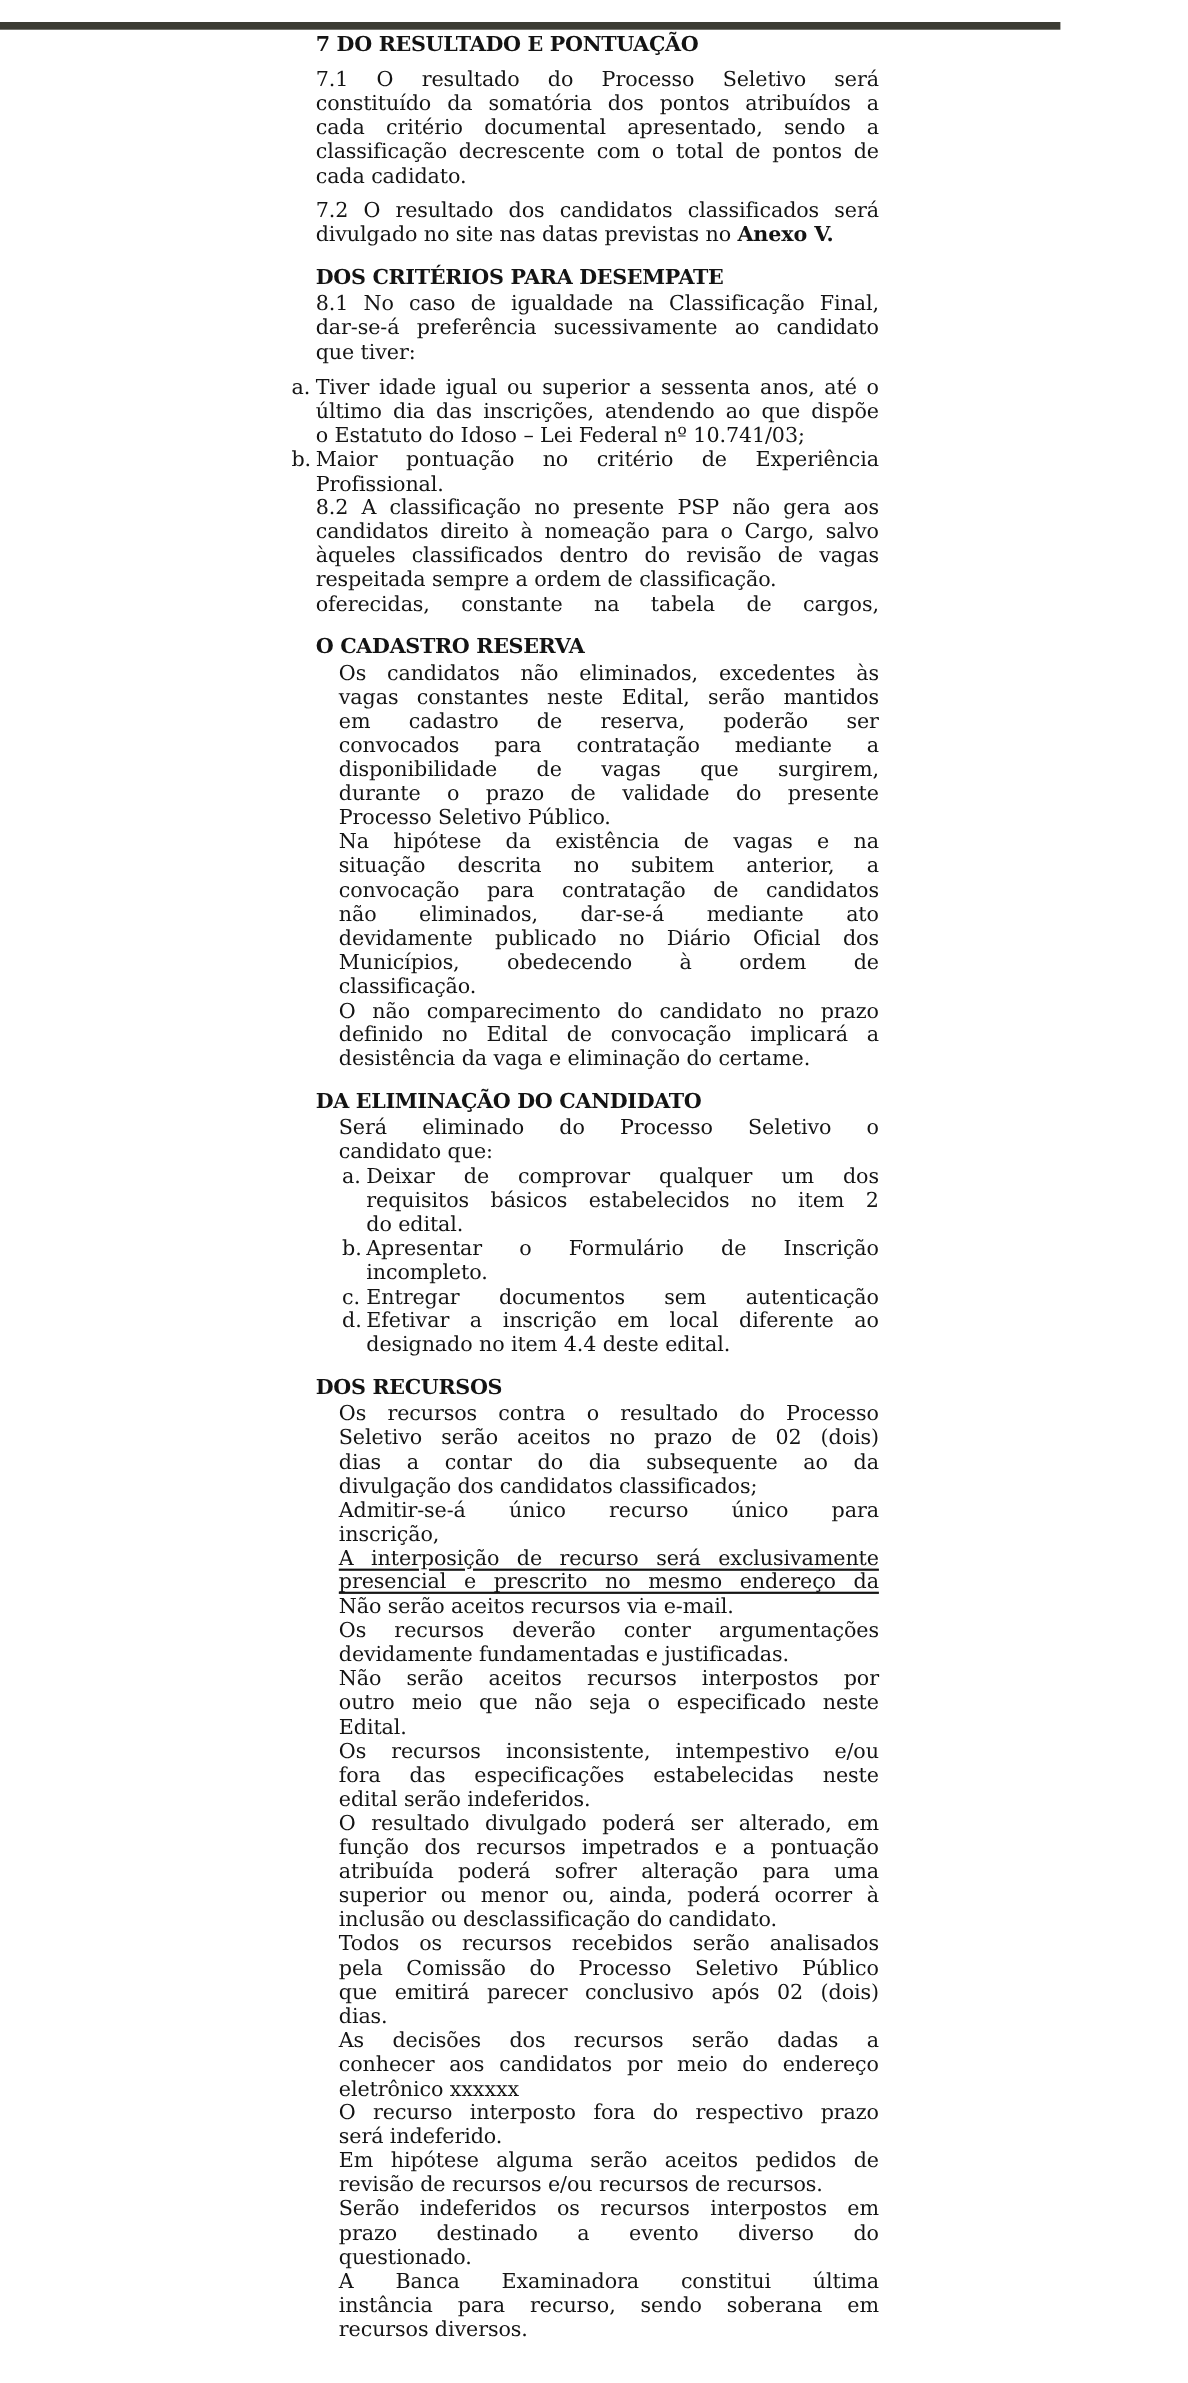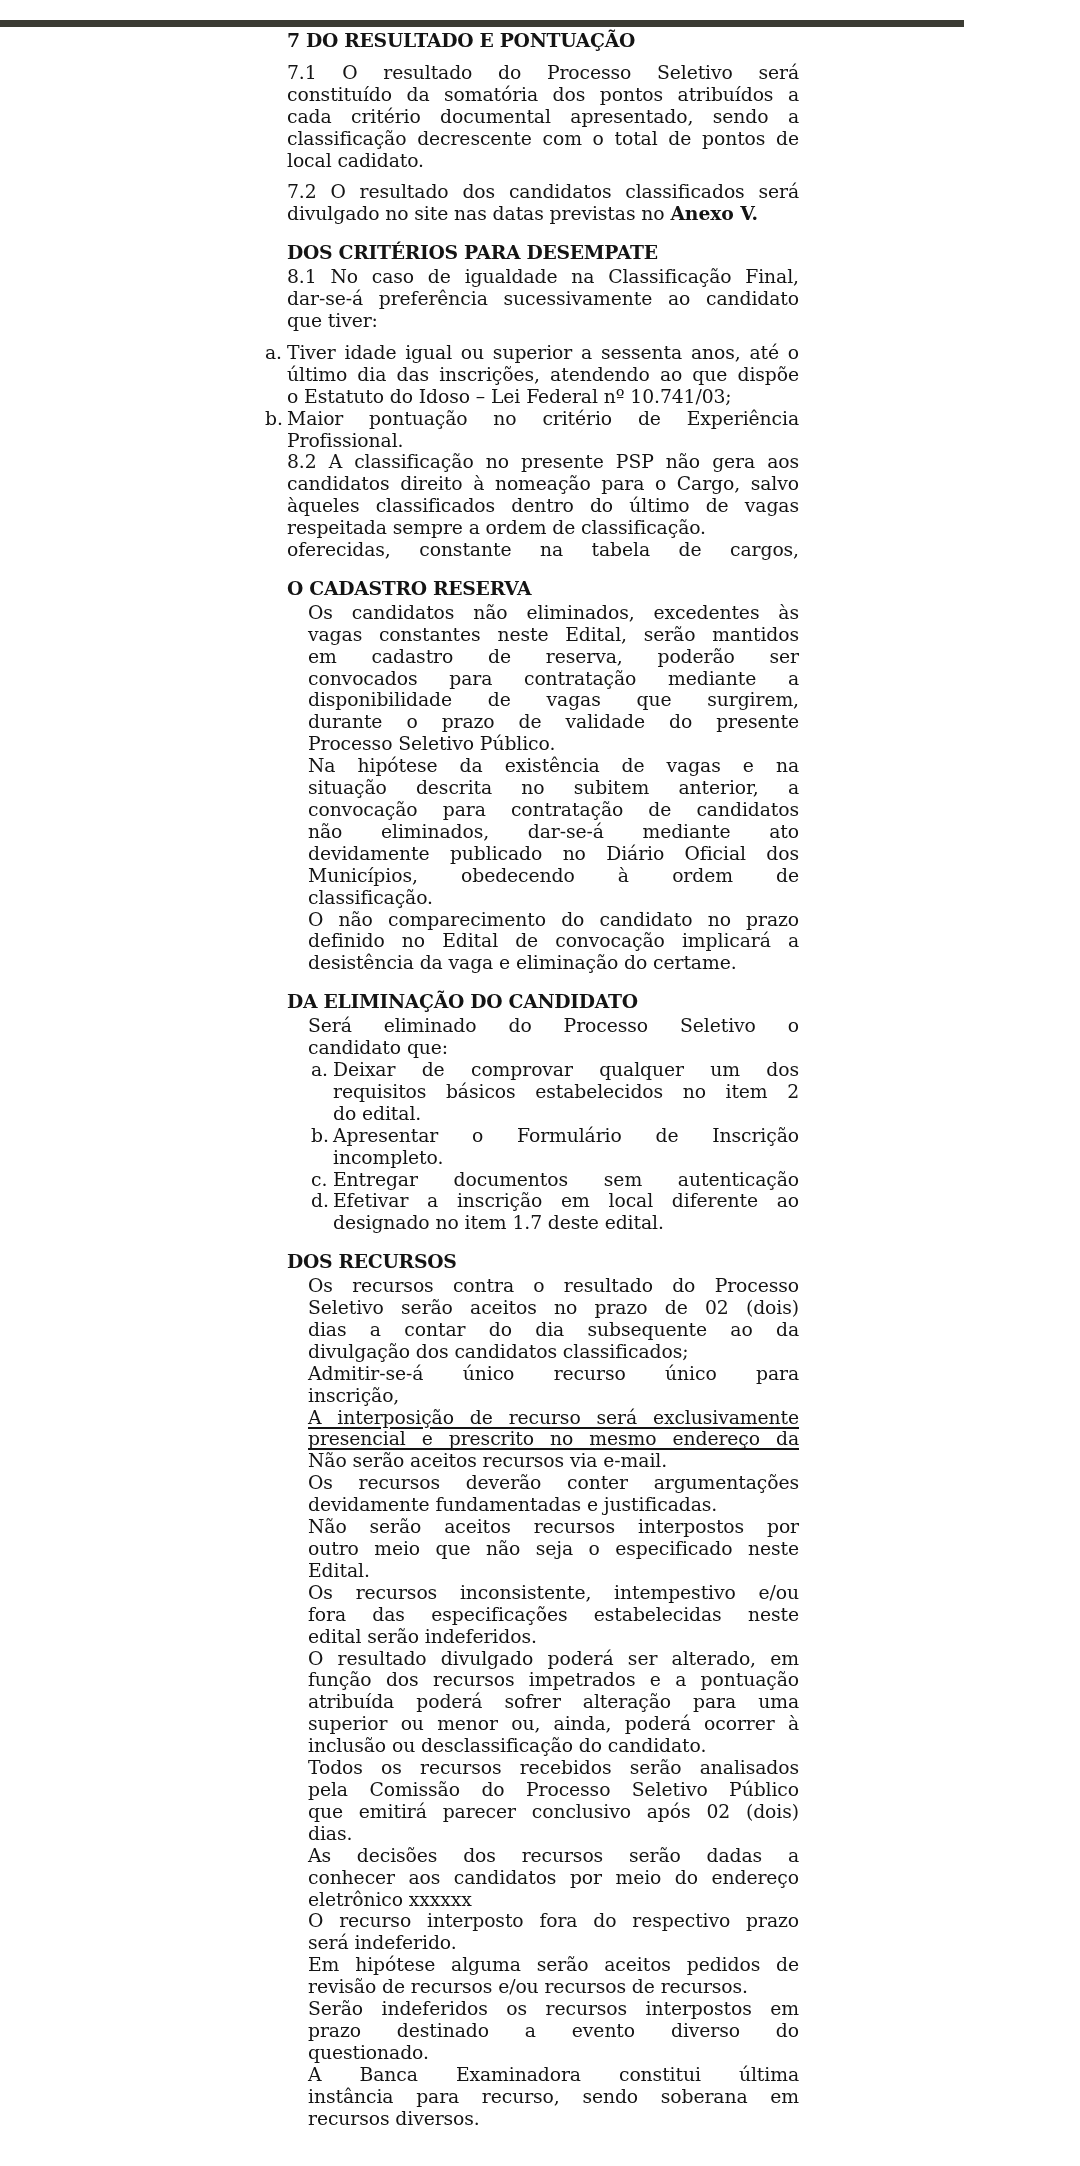--- a/index.html
+++ b/index.html
@@ -59,21 +59,21 @@
 
 <div class="page" style="background: rgb(255, 255, 255);">
   <div class="topbar" style="background: rgb(59, 59, 51);"></div>
   <div class="doc" style="color: rgb(20, 20, 20);">
       <div class="h first">7 DO RESULTADO E PONTUAÇÃO</div>
       <div class="block para main gap">
         <div class="line">7.1 O resultado do Processo Seletivo será</div>
         <div class="line">constituído da somatória dos pontos atribuídos a</div>
         <div class="line">cada critério documental apresentado, sendo a</div>
         <div class="line">classificação decrescente com o total de pontos de</div>
-        <div class="line last">local cadidato.</div>
+        <div class="line last">cada cadidato.</div>
       </div>
       <div class="block para main gap">
         <div class="line">7.2 O resultado dos candidatos classificados será</div>
         <div class="line last">divulgado no site nas datas previstas no <b>Anexo V.</b></div>
       </div>
       <div class="h">DOS CRITÉRIOS PARA DESEMPATE</div>
       <div class="block para main">
         <div class="line">8.1 No caso de igualdade na Classificação Final,</div>
         <div class="line">dar-se-á preferência sucessivamente ao candidato</div>
         <div class="line last">que tiver:</div>
@@ -85,21 +85,21 @@
         <div class="line last">o Estatuto do Idoso – Lei Federal nº 10.741/03;</div>
       </div>
       <div class="block li1">
         <span class="marker">b.</span>
         <div class="line">Maior pontuação no critério de Experiência</div>
         <div class="line last">Profissional.</div>
       </div>
       <div class="block para main">
         <div class="line">8.2 A classificação no presente PSP não gera aos</div>
         <div class="line">candidatos direito à nomeação para o Cargo, salvo</div>
-        <div class="line">àqueles classificados dentro do último de vagas</div>
+        <div class="line">àqueles classificados dentro do revisão de vagas</div>
         <div class="line last">respeitada sempre a ordem de classificação.</div>
         <div class="line">oferecidas, constante na tabela de cargos,</div>
       </div>
       <div class="h">O CADASTRO RESERVA</div>
       <div class="block para sub">
         <div class="line">Os candidatos não eliminados, excedentes às</div>
         <div class="line">vagas constantes neste Edital, serão mantidos</div>
         <div class="line">em cadastro de reserva, poderão ser</div>
         <div class="line">convocados para contratação mediante a</div>
         <div class="line">disponibilidade de vagas que surgirem,</div>
@@ -136,21 +136,21 @@
         <div class="line">Apresentar o Formulário de Inscrição</div>
         <div class="line last">incompleto.</div>
       </div>
       <div class="block li2">
         <span class="marker">c.</span>
         <div class="line">Entregar documentos sem autenticação</div>
       </div>
       <div class="block li2">
         <span class="marker">d.</span>
         <div class="line">Efetivar a inscrição em local diferente ao</div>
-        <div class="line last">designado no item 1.7 deste edital.</div>
+        <div class="line last">designado no item 4.4 deste edital.</div>
       </div>
       <div class="h">DOS RECURSOS</div>
       <div class="block para sub">
         <div class="line">Os recursos contra o resultado do Processo</div>
         <div class="line">Seletivo serão aceitos no prazo de 02 (dois)</div>
         <div class="line">dias a contar do dia subsequente ao da</div>
         <div class="line last">divulgação dos candidatos classificados;</div>
       </div>
       <div class="block para sub">
         <div class="line">Admitir-se-á único recurso único para</div>

